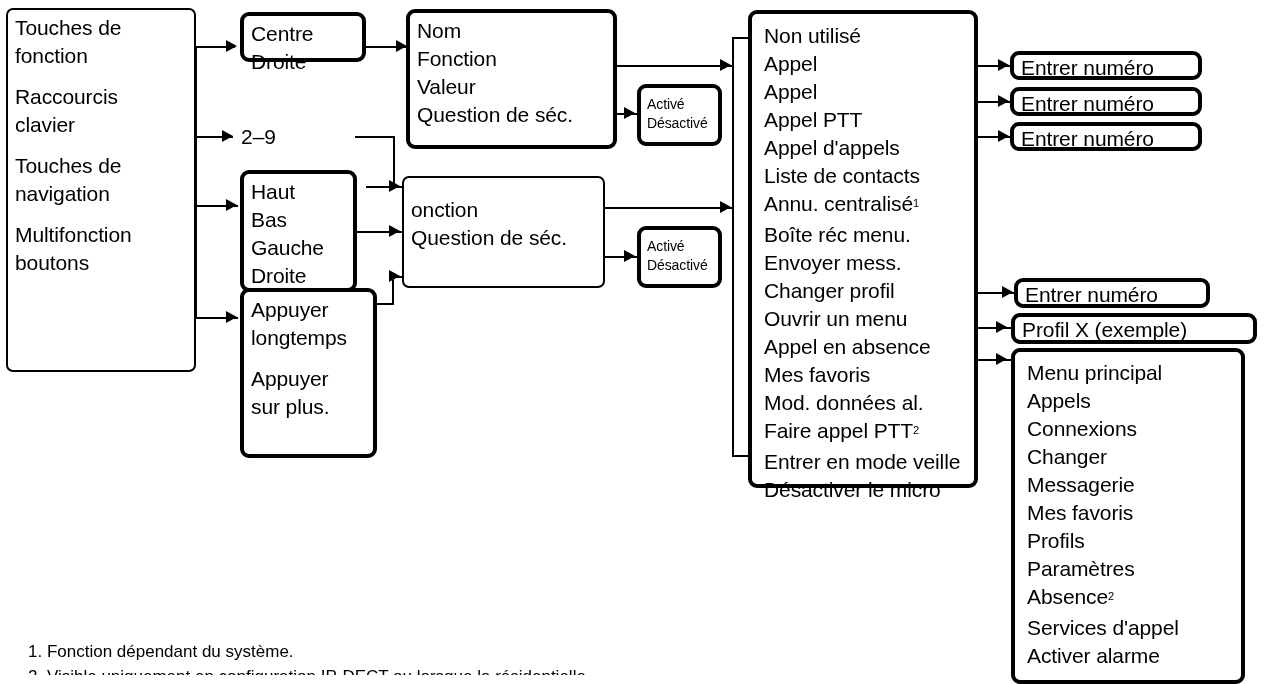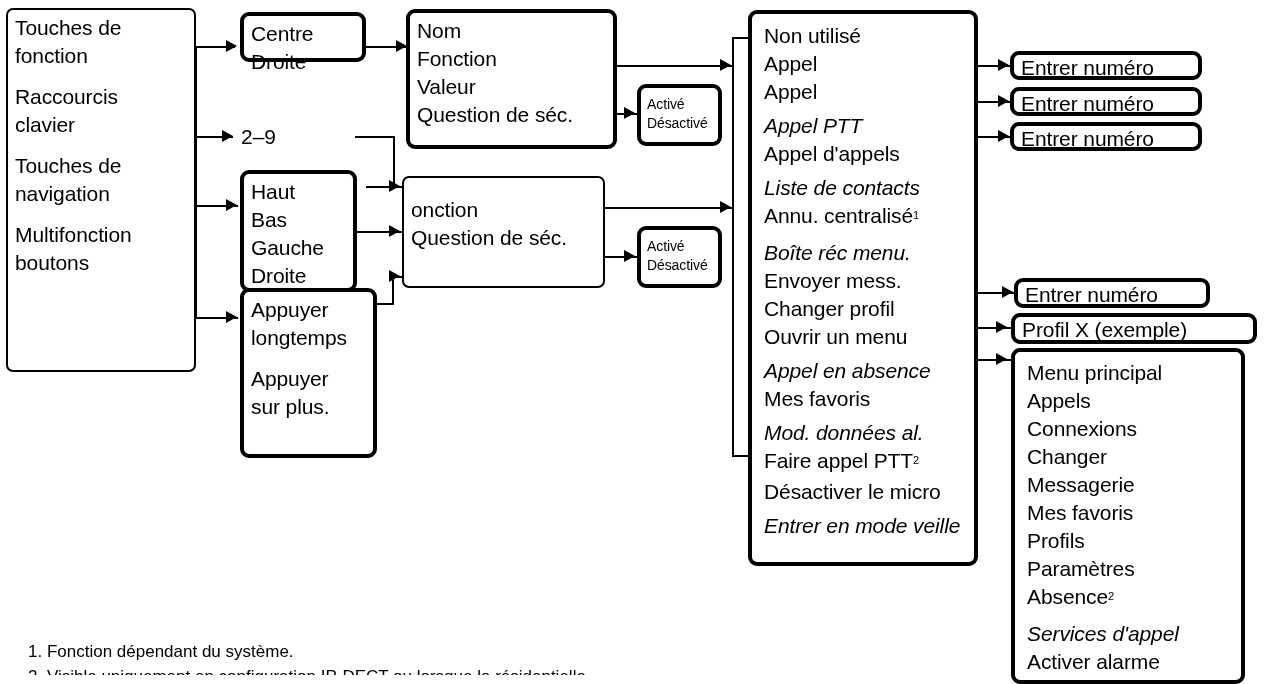--- a/index.html
+++ b/index.html
@@ -46,22 +46,20 @@
     letter-spacing: -0.1px;
   }
   .ln.sm {
     font-size: 14px;
     line-height: 19px;
   }
   .ln.gap {
     margin-top: 13px;
   }
   .ln.gap-s {
-    margin-top: 6px;
-    font-style: italic;
   }
   .ln sup {
     font-size: 11px;
     vertical-align: baseline;
     position: relative;
     top: -4px;
   }
   
   .label {
     position: absolute;
@@ -234,39 +232,39 @@
     </div>
   </div>
 
   <div class="box heavy" style="left:637px; top:226px; width:85px; height:62px;">
     <div class="lines" style="left:6px; top:7px;">
       <div class="ln sm">Activé</div>
       <div class="ln sm">Désactivé</div>
     </div>
   </div>
 
-  <div class="box heavy" style="left:748px; top:10px; width:230px; height:556px;padding-left:20px;">
+  <div class="box heavy" style="left:748px; top:10px; width:230px; height:478px;padding-left:20px;">
     <div class="lines" id="function-menu-lines" style="left:12px; top:8px;">
         <div class="ln">Non utilisé</div>
         <div class="ln">Appel</div>
         <div class="ln">Appel</div>
         <div class="ln gap-s">Appel PTT</div>
         <div class="ln">Appel d'appels</div>
         <div class="ln gap-s">Liste de contacts</div>
         <div class="ln">Annu. centralisé<sup>1</sup></div>
         <div class="ln gap-s">Boîte réc menu.</div>
         <div class="ln">Envoyer mess.</div>
         <div class="ln">Changer profil</div>
         <div class="ln">Ouvrir un menu</div>
         <div class="ln gap-s">Appel en absence</div>
         <div class="ln">Mes favoris</div>
         <div class="ln gap-s">Mod. données al.</div>
         <div class="ln">Faire appel PTT<sup>2</sup></div>
+        <div class="ln gap-s">Entrer en mode veille</div>
         <div class="ln">Désactiver le micro</div>
-        <div class="ln gap-s">Entrer en mode veille</div>
       </div>
   </div>
 
   <div class="box heavy" style="left:1010px; top:51px; width:192px; height:29px;">
     <div class="lines" style="top:-1px;">
       <div class="ln">Entrer numéro</div>
     </div>
   </div>
 
   <div class="box heavy" style="left:1010px; top:87px; width:192px; height:29px;">

